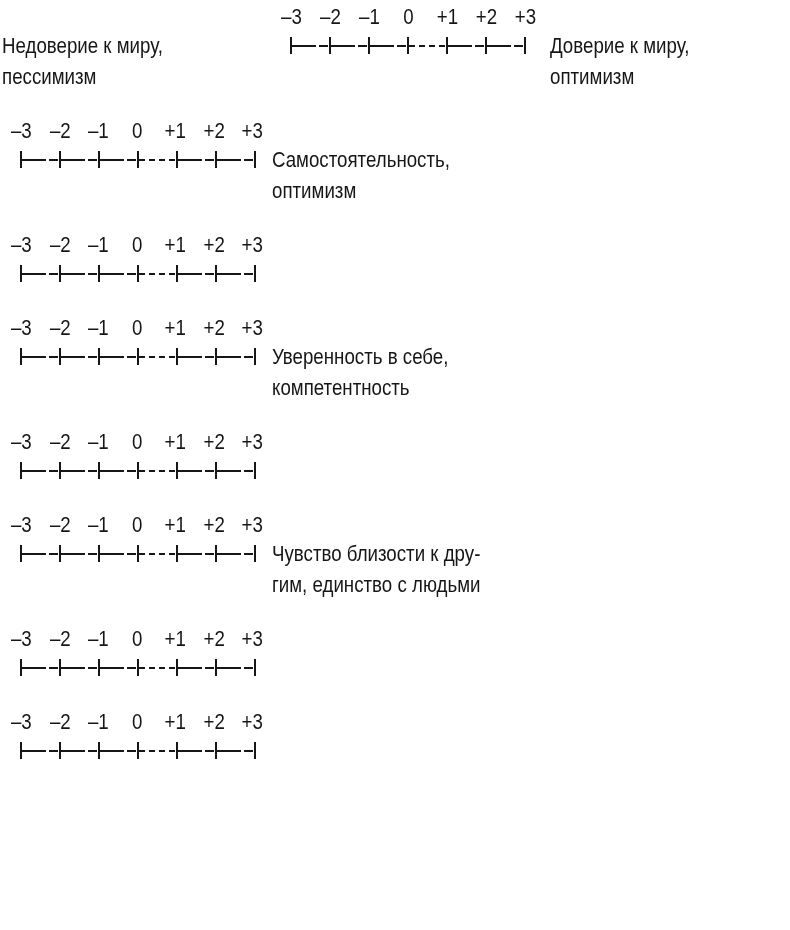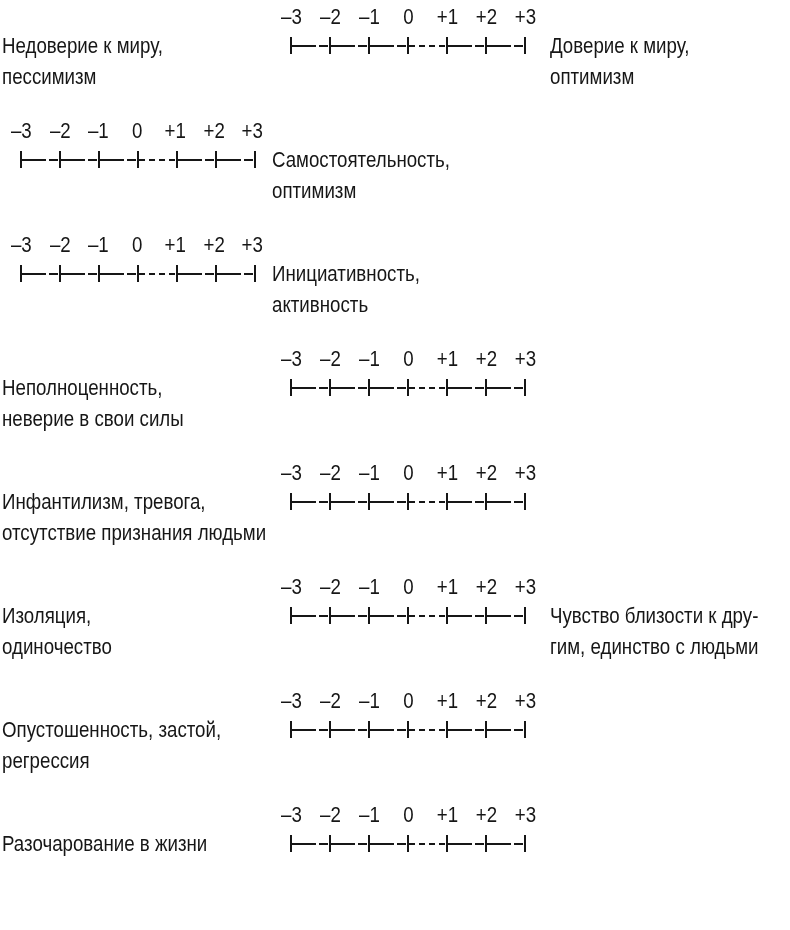--- a/index.html
+++ b/index.html
@@ -170,98 +170,86 @@
           <span class="seg solid"></span>
           <span class="bar"></span>
           <span class="seg dashed"></span>
           <span class="bar"></span>
           <span class="seg solid"></span>
           <span class="bar"></span>
           <span class="seg solid"></span>
           <span class="bar"></span>
       </div>
     </div>
+  </section>
+
+  <section class="row">
+    <div class="cell mid">
+      <div class="nums">
+        <span>–3</span>
+        <span>–2</span>
+        <span>–1</span>
+        <span>0</span>
+        <span>+1</span>
+        <span>+2</span>
+        <span>+3</span>
+      </div>
+      <div class="track">
+        <span class="bar"></span>
+          <span class="seg solid"></span>
+          <span class="bar"></span>
+          <span class="seg solid"></span>
+          <span class="bar"></span>
+          <span class="seg solid"></span>
+          <span class="bar"></span>
+          <span class="seg dashed"></span>
+          <span class="bar"></span>
+          <span class="seg solid"></span>
+          <span class="bar"></span>
+          <span class="seg solid"></span>
+          <span class="bar"></span>
+      </div>
+    </div>
     <div class="cell right">
-      <div class="line">Инициативность,</div>
-      <div class="line">активность</div>
+      <div class="line">Уверенность в себе,</div>
+      <div class="line">компетентность</div>
       <div class="line"></div>
     </div>
   </section>
 
   <section class="row">
-    <div class="cell left">
-      <div class="line">Неполноценность,</div>
-      <div class="line">неверие в свои силы</div>
-    </div>
-    <div class="cell mid">
-      <div class="nums">
-        <span>–3</span>
-        <span>–2</span>
-        <span>–1</span>
-        <span>0</span>
-        <span>+1</span>
-        <span>+2</span>
-        <span>+3</span>
-      </div>
-      <div class="track">
-        <span class="bar"></span>
-          <span class="seg solid"></span>
-          <span class="bar"></span>
-          <span class="seg solid"></span>
-          <span class="bar"></span>
-          <span class="seg solid"></span>
-          <span class="bar"></span>
-          <span class="seg dashed"></span>
-          <span class="bar"></span>
-          <span class="seg solid"></span>
-          <span class="bar"></span>
-          <span class="seg solid"></span>
-          <span class="bar"></span>
-      </div>
-    </div>
-  </section>
-
-  <section class="row">
-    <div class="cell left">
-      <div class="line">Инфантилизм, тревога,</div>
-      <div class="line">отсутствие признания людьми</div>
-    </div>
-    <div class="cell mid">
-      <div class="nums">
-        <span>–3</span>
-        <span>–2</span>
-        <span>–1</span>
-        <span>0</span>
-        <span>+1</span>
-        <span>+2</span>
-        <span>+3</span>
-      </div>
-      <div class="track">
-        <span class="bar"></span>
-          <span class="seg solid"></span>
-          <span class="bar"></span>
-          <span class="seg solid"></span>
-          <span class="bar"></span>
-          <span class="seg solid"></span>
-          <span class="bar"></span>
-          <span class="seg dashed"></span>
-          <span class="bar"></span>
-          <span class="seg solid"></span>
-          <span class="bar"></span>
-          <span class="seg solid"></span>
-          <span class="bar"></span>
-      </div>
-    </div>
-  </section>
-
-  <section class="row">
-    <div class="cell left">
-      <div class="line">Изоляция,</div>
-      <div class="line">одиночество</div>
-    </div>
+    <div class="cell mid">
+      <div class="nums">
+        <span>–3</span>
+        <span>–2</span>
+        <span>–1</span>
+        <span>0</span>
+        <span>+1</span>
+        <span>+2</span>
+        <span>+3</span>
+      </div>
+      <div class="track">
+        <span class="bar"></span>
+          <span class="seg solid"></span>
+          <span class="bar"></span>
+          <span class="seg solid"></span>
+          <span class="bar"></span>
+          <span class="seg solid"></span>
+          <span class="bar"></span>
+          <span class="seg dashed"></span>
+          <span class="bar"></span>
+          <span class="seg solid"></span>
+          <span class="bar"></span>
+          <span class="seg solid"></span>
+          <span class="bar"></span>
+      </div>
+    </div>
+  </section>
+
+  <section class="row">
     <div class="cell mid">
       <div class="nums">
         <span>–3</span>
         <span>–2</span>
         <span>–1</span>
         <span>0</span>
         <span>+1</span>
         <span>+2</span>
         <span>+3</span>
       </div>
@@ -282,57 +270,49 @@
       </div>
     </div>
     <div class="cell right">
       <div class="line">Чувство близости к дру-</div>
       <div class="line">гим, единство с людьми</div>
       <div class="line"></div>
     </div>
   </section>
 
   <section class="row">
-    <div class="cell left">
-      <div class="line">Опустошенность, застой,</div>
-      <div class="line">регрессия</div>
-    </div>
-    <div class="cell mid">
-      <div class="nums">
-        <span>–3</span>
-        <span>–2</span>
-        <span>–1</span>
-        <span>0</span>
-        <span>+1</span>
-        <span>+2</span>
-        <span>+3</span>
-      </div>
-      <div class="track">
-        <span class="bar"></span>
-          <span class="seg solid"></span>
-          <span class="bar"></span>
-          <span class="seg solid"></span>
-          <span class="bar"></span>
-          <span class="seg solid"></span>
-          <span class="bar"></span>
-          <span class="seg dashed"></span>
-          <span class="bar"></span>
-          <span class="seg solid"></span>
-          <span class="bar"></span>
-          <span class="seg solid"></span>
-          <span class="bar"></span>
-      </div>
-    </div>
-  </section>
-
-  <section class="row">
-    <div class="cell left">
-      <div class="line">Разочарование в жизни</div>
-      <div class="line"></div>
-    </div>
+    <div class="cell mid">
+      <div class="nums">
+        <span>–3</span>
+        <span>–2</span>
+        <span>–1</span>
+        <span>0</span>
+        <span>+1</span>
+        <span>+2</span>
+        <span>+3</span>
+      </div>
+      <div class="track">
+        <span class="bar"></span>
+          <span class="seg solid"></span>
+          <span class="bar"></span>
+          <span class="seg solid"></span>
+          <span class="bar"></span>
+          <span class="seg solid"></span>
+          <span class="bar"></span>
+          <span class="seg dashed"></span>
+          <span class="bar"></span>
+          <span class="seg solid"></span>
+          <span class="bar"></span>
+          <span class="seg solid"></span>
+          <span class="bar"></span>
+      </div>
+    </div>
+  </section>
+
+  <section class="row">
     <div class="cell mid">
       <div class="nums">
         <span>–3</span>
         <span>–2</span>
         <span>–1</span>
         <span>0</span>
         <span>+1</span>
         <span>+2</span>
         <span>+3</span>
       </div>

